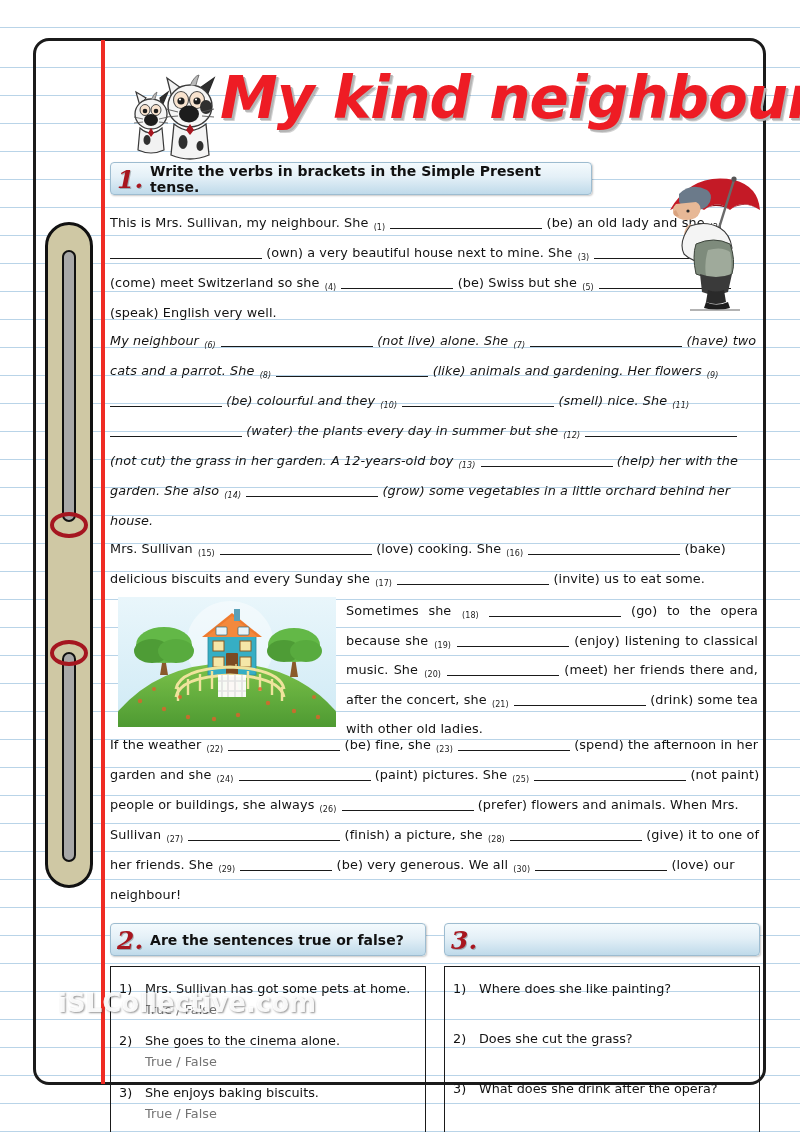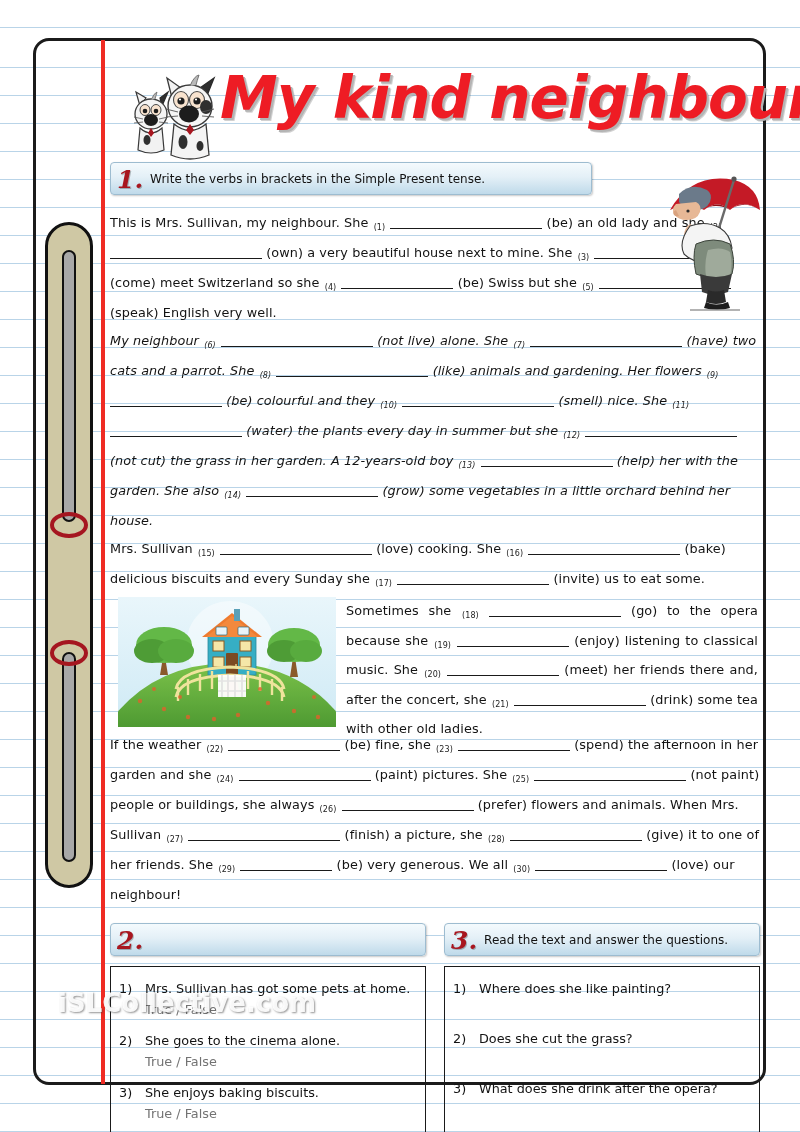--- a/index.html
+++ b/index.html
@@ -142,23 +142,23 @@
     font-size: 25px;
     font-weight: bold;
     font-style: italic;
     color: #a8161f;
     text-shadow: 1px 1px 0 rgba(0,0,0,0.25);
     line-height: 1;
     margin-right: 7px;
     margin-top: 2px;
   }
   .ex-title {
-    font-size: 12px;
+    font-size: 14px;
     color: #111;
-    font-weight: 400;
+    font-weight: 700;
   }
 
   
   .wt {
     font-size: 12.8px;
     color: #131313;
     line-height: 28px;
     letter-spacing: 0.1px;
   }
   .sub {
@@ -540,20 +540,21 @@
         <span class="blank b-l"></span>
         <span>(love) our neighbour!</span>
       </div>
     </div>
 
     <div id="bottom">
 
       <div class="col">
         <div class="ex-header">
           <span class="ex-num">2.</span>
+          <span class="ex-title">Are the sentences true or false?</span>
         </div>
         <div class="qbox">
 
           <div class="q-item">
             <span class="q-num">1)</span>
             <span class="q-text">
               <span>Mrs. Sullivan has got some pets at home.</span>
               <span class="tf">True / False</span>
             </span>
           </div>
@@ -573,21 +574,20 @@
               <span class="tf">True / False</span>
             </span>
           </div>
 
         </div>
       </div>
 
       <div class="col">
         <div class="ex-header">
           <span class="ex-num">3.</span>
-          <span class="ex-title">Read the text and answer the questions.</span>
         </div>
         <div class="qbox">
 
           <div class="q-item q-item-spaced">
             <span class="q-num">1)</span>
             <span class="q-text">Where does she like painting?</span>
           </div>
 
           <div class="q-item q-item-spaced">
             <span class="q-num">2)</span>

